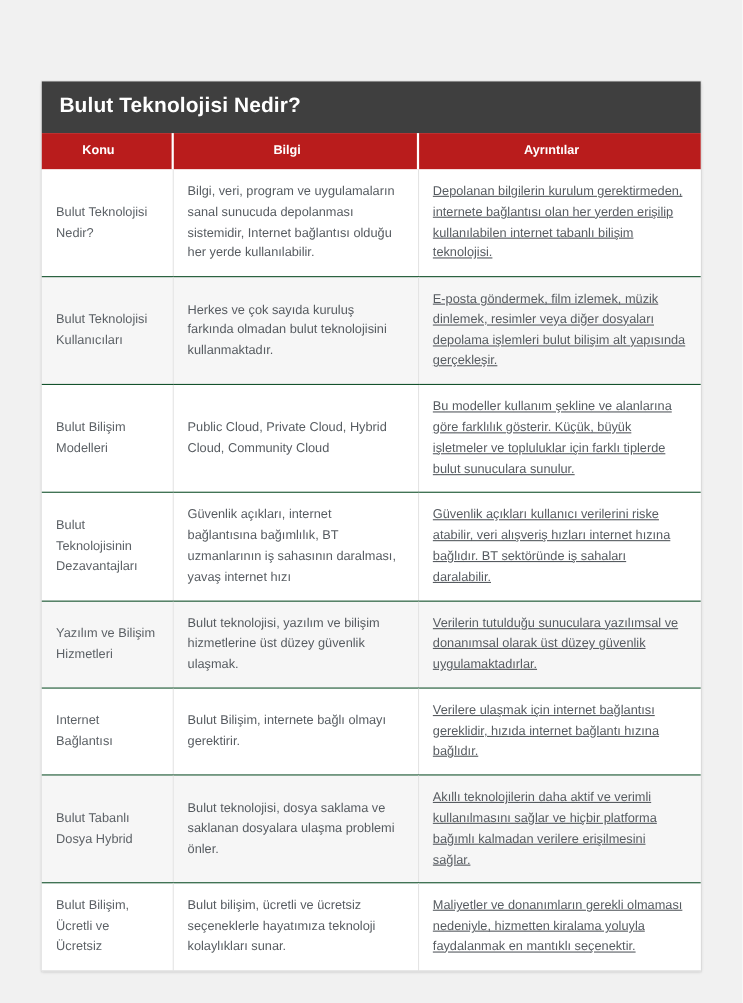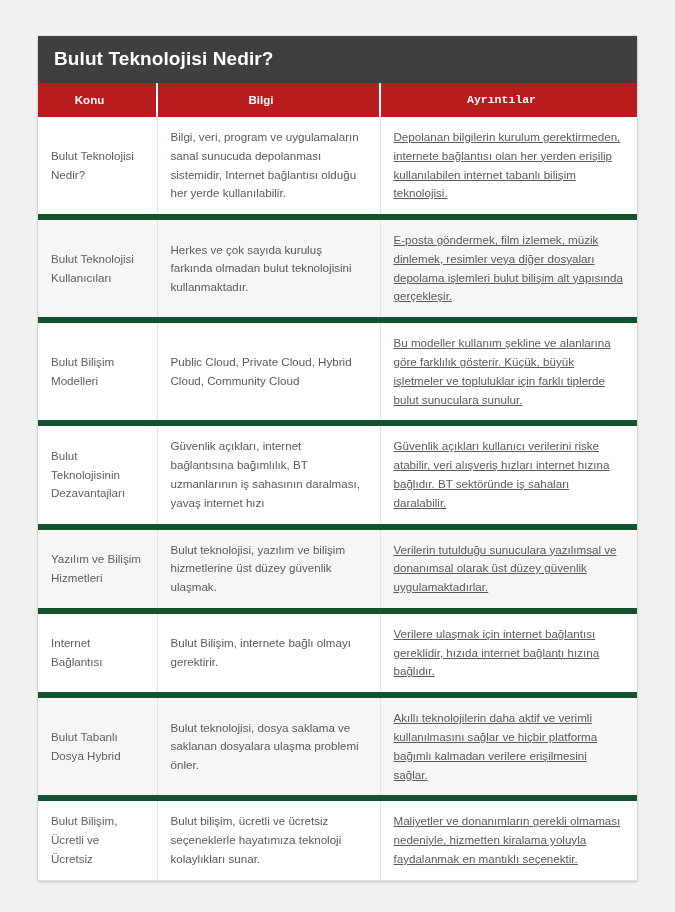--- a/index.html
+++ b/index.html
@@ -15,20 +15,21 @@
     -webkit-font-smoothing: antialiased;
     overflow: hidden;
   }
 
   .page {
     position: relative;
     width: 675px;
     height: 700px;
     box-sizing: border-box;
     padding: 36px 38px 0 38px;
+    margin-top: 38px;
   }
 
   .infographic {
     width: 599px;
     background: #ffffff;
     box-shadow: 0 1px 3px rgba(0,0,0,0.16), 0 0 0 1px rgba(0,0,0,0.04);
   }
 
   
   .title-bar {
@@ -62,29 +63,29 @@
     color: #ffffff;
     font-size: 11.5px;
     font-weight: bold;
     text-align: center;
     padding: 10px 28px 11px 13px;
     border-right: 2px solid #ffffff;
     vertical-align: middle;
     height: 30px;
     box-sizing: border-box;
   }
-  thead th:last-child { border-right: none; font-family: Liberation Mono, monospace; }
+  thead th:last-child { border-right: none; }
 
   tbody td {
     font-size: 11.6px;
     line-height: 1.62;
     color: #565b60;
     padding: 11px 13px 11px 13px;
     border-right: 1px solid #e4e4e4;
-    border-bottom: 6px solid #14532d;
+    border-bottom: 1px solid #14532d;
     vertical-align: middle;
     box-sizing: border-box;
   }
   tbody td:last-child { border-right: none; text-decoration: underline; }
   tbody tr:last-child td { border-bottom: 1px solid #e1e1e1; }
 
   tbody tr.alt td { background: #f6f6f6; }
   tbody tr:not(.alt) td { background: #ffffff; }
 
   td.col-topic {

